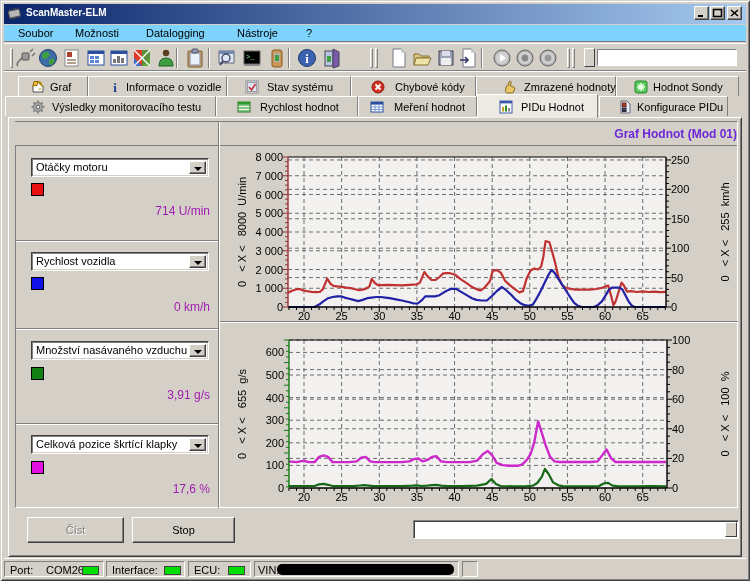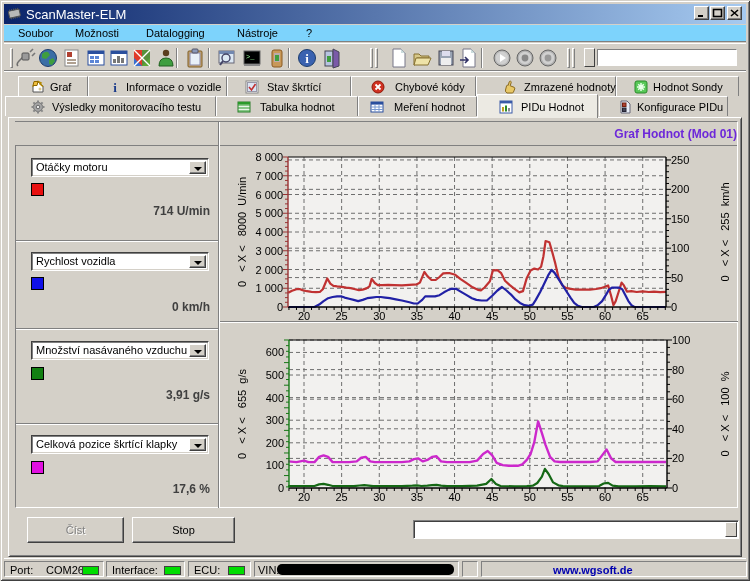--- a/index.html
+++ b/index.html
@@ -1,21 +1,21 @@
 <!DOCTYPE html>
 <html><head><meta charset="utf-8"><title>ScanMaster-ELM</title>
 <style>
 html,body{margin:0;padding:0;width:750px;height:581px;overflow:hidden}
 *{box-sizing:border-box}
 body{font-family:"Liberation Sans",sans-serif;font-size:11px;background:#d4d0c8;position:relative}
 .abs{position:absolute}
 .win{position:absolute;left:0;top:0;width:750px;height:581px;background:#d4d0c8;
  box-shadow:inset 1px 1px 0 #d4d0c8, inset -1px -1px 0 #404040, inset 2px 2px 0 #fff, inset -2px -2px 0 #808080;}
 .titlebar{position:absolute;left:4px;top:4px;width:742px;height:20px;
- background:linear-gradient(to right,#0a246a,#a6caf0);color:#fff;font-weight:normal;font-size:13px}
+ background:linear-gradient(to right,#0a246a,#a6caf0);color:#fff;font-weight:bold;font-size:10px}
 .tbtn{position:absolute;top:2px;width:15px;height:14px;background:#d4d0c8;
  border-top:1px solid #fff;border-left:1px solid #fff;border-right:1px solid #404040;border-bottom:1px solid #404040;
  box-shadow:inset -1px -1px 0 #808080;color:#000;font-size:10px;text-align:center;line-height:12px}
 .menubar{position:absolute;left:4px;top:25px;width:742px;height:17px;background:#7dd3fc;color:#000;border-bottom:1px solid #808080}
 .menubar span{position:absolute;top:2px}
 .toolbar{position:absolute;left:4px;top:43px;width:742px;height:28px;background:#d4d0c8;
  border-top:1px solid #fff;border-bottom:1px solid #808080;box-shadow:0 1px 0 #fff}
 .grip{position:absolute;top:4px;width:3px;height:20px;border-top:1px solid #fff;border-left:1px solid #fff;
  border-right:1px solid #808080;border-bottom:1px solid #808080;background:#d4d0c8}
 .tsep{position:absolute;top:4px;width:2px;height:20px;border-left:1px solid #808080;border-right:1px solid #fff}
@@ -32,21 +32,21 @@
 .phead{position:absolute;left:15px;top:122px;width:722px;height:24px;border-bottom:1px solid #808080;
  text-align:right;font-weight:bold;font-size:12px;color:#6d28d9;line-height:24px;background:#d4d0c8}
 .combo{position:absolute;height:19px;background:#fff;border-top:1px solid #404040;border-left:1px solid #404040;
  border-right:1px solid #fff;border-bottom:1px solid #fff;box-shadow:inset 1px 1px 0 #808080, inset -1px -1px 0 #d4d0c8}
 .combo .ct{position:absolute;left:4px;top:2px;font-size:11px;color:#000}
 .cbtn{position:absolute;right:2px;top:2px;width:17px;height:13px;background:#d4d0c8;
  border-top:1px solid #fff;border-left:1px solid #fff;border-right:1px solid #404040;border-bottom:1px solid #404040;
  box-shadow:inset -1px -1px 0 #808080}
 .cbtn:after{content:"";position:absolute;left:4px;top:5px;border-left:4px solid transparent;border-right:4px solid transparent;border-top:4px solid #000}
 .swatch{position:absolute;width:13px;height:13px;border:1px solid #000}
-.val{position:absolute;width:180px;text-align:right;font-weight:bold;font-size:12px;color:#404040}
+.val{position:absolute;width:180px;text-align:right;font-weight:normal;font-size:12px;color:#a21caf}
 .sep-h{position:absolute;left:16px;width:202px;height:2px;border-top:1px solid #808080;border-bottom:1px solid #fff}
 .btn{position:absolute;background:#d4d0c8;border-top:1px solid #fff;border-left:1px solid #fff;
  border-right:1px solid #404040;border-bottom:1px solid #404040;box-shadow:inset -1px -1px 0 #808080, inset 1px 1px 0 #d4d0c8;
  text-align:center;color:#000;font-size:11px}
 .statusbar{position:absolute;left:4px;top:558px;width:742px;height:20px;background:#d4d0c8;border-top:1px solid #fff}
 .spanel{position:absolute;top:2px;height:16px;border:1px solid #808080;border-right-color:#fff;border-bottom-color:#fff;color:#000}
 .led{position:absolute;top:4px;width:17px;height:9px;background:#00dd00;border:1px solid #404040}
 </style></head>
 <body>
 <div class="win"></div>
@@ -217,21 +217,21 @@
         <text x="7" y="12" font-size="13" font-weight="bold" fill="#1a3a8a" text-anchor="middle" font-family="Liberation Serif,serif">i</text>
       </svg></div>
     <div class="tt" style="left:37px">Informace o vozidle</div>
   </div>
 <div class="tab" style="left:227px;top:76px;width:124px;height:20px">
     <div class="ti" style="left:17px"><svg xmlns="http://www.w3.org/2000/svg" width="14" height="14" viewBox="0 0 14 14">
         <rect x="1" y="1" width="12" height="12" fill="#fff" stroke="#888"></rect>
         <rect x="2.5" y="2.5" width="9" height="9" fill="#dce4f4" stroke="#99a"></rect>
         <path d="M4 7 l2.5 3 4 -6" stroke="#c03030" fill="none" stroke-width="1.6"></path>
       </svg></div>
-    <div class="tt" style="left:39px">Stav škrtící</div>
+    <div class="tt" style="left:39px">Stav systému</div>
   </div>
 <div class="tab" style="left:351px;top:76px;width:125px;height:20px">
     <div class="ti" style="left:19px"><svg xmlns="http://www.w3.org/2000/svg" width="14" height="14" viewBox="0 0 14 14">
         <circle cx="7" cy="7" r="6" fill="#d03020" stroke="#901808"></circle>
         <path d="M4.5 4.5 l5 5 m0 -5 l-5 5" stroke="#fff" stroke-width="1.8"></path>
       </svg></div>
     <div class="tt" style="left:43px">Chybové kódy</div>
   </div>
 <div class="tab" style="left:476px;top:76px;width:140px;height:20px">
     <div class="ti" style="left:26px"><svg xmlns="http://www.w3.org/2000/svg" width="14" height="14" viewBox="0 0 14 14">
@@ -262,21 +262,21 @@
         </g>
       </svg></div>
     <div class="tt" style="left:46px">Výsledky monitorovacího testu</div>
   </div>
 <div class="tab" style="left:216px;top:96px;width:142px;height:20px">
     <div class="ti" style="left:20px"><svg xmlns="http://www.w3.org/2000/svg" width="14" height="14" viewBox="0 0 14 14">
         <rect x="1" y="2" width="12" height="10" fill="#e8f4e8" stroke="#2a7a2a"></rect>
         <path d="M1 5 h12 M1 8 h12 M1 11 h12" stroke="#2a9a2a"></path>
         <rect x="1" y="2" width="12" height="2.4" fill="#2a9a2a"></rect>
       </svg></div>
-    <div class="tt" style="left:43px">Tabulka hodnot</div>
+    <div class="tt" style="left:43px">Rychlost hodnot</div>
   </div>
 <div class="tab" style="left:358px;top:96px;width:119px;height:20px">
     <div class="ti" style="left:11px"><svg xmlns="http://www.w3.org/2000/svg" width="14" height="14" viewBox="0 0 14 14">
         <rect x="1" y="2" width="12" height="10" fill="#fff" stroke="#2a4f9e"></rect>
         <rect x="1" y="2" width="12" height="2.6" fill="#2a4f9e"></rect>
         <path d="M1 7 h12 M1 9.5 h12 M5 4.6 v7.4 M9 4.6 v7.4" stroke="#7a9ad0"></path>
       </svg></div>
     <div class="tt" style="left:35px">Meření hodnot</div>
   </div>
 <div class="tab" style="left:477px;top:94px;width:121px;height:24px;background:#eceae3;border-bottom:none;z-index:3">
@@ -684,16 +684,13 @@
     </div>
     <div class="spanel" style="left:184px;width:63px">
       <span class="abs" style="left:5px;top:2px">ECU:</span>
       <span class="led" style="left:39px"></span>
     </div>
     <div class="spanel" style="left:250px;width:205px">
       <span class="abs" style="left:3px;top:2px">VIN:</span>
       <div class="abs" style="left:22px;top:2px;width:177px;height:11px;background:#000;border-radius:5px"></div>
     </div>
     <div class="spanel" style="left:458px;width:16px"></div>
-    <div class="spanel" style="left:477px;width:266px;font-weight:bold;color:#0000b0">
-      <span class="abs" style="left:71px;top:2px">www.wgsoft.de</span>
-    </div>
   </div>
 
 </body></html>

